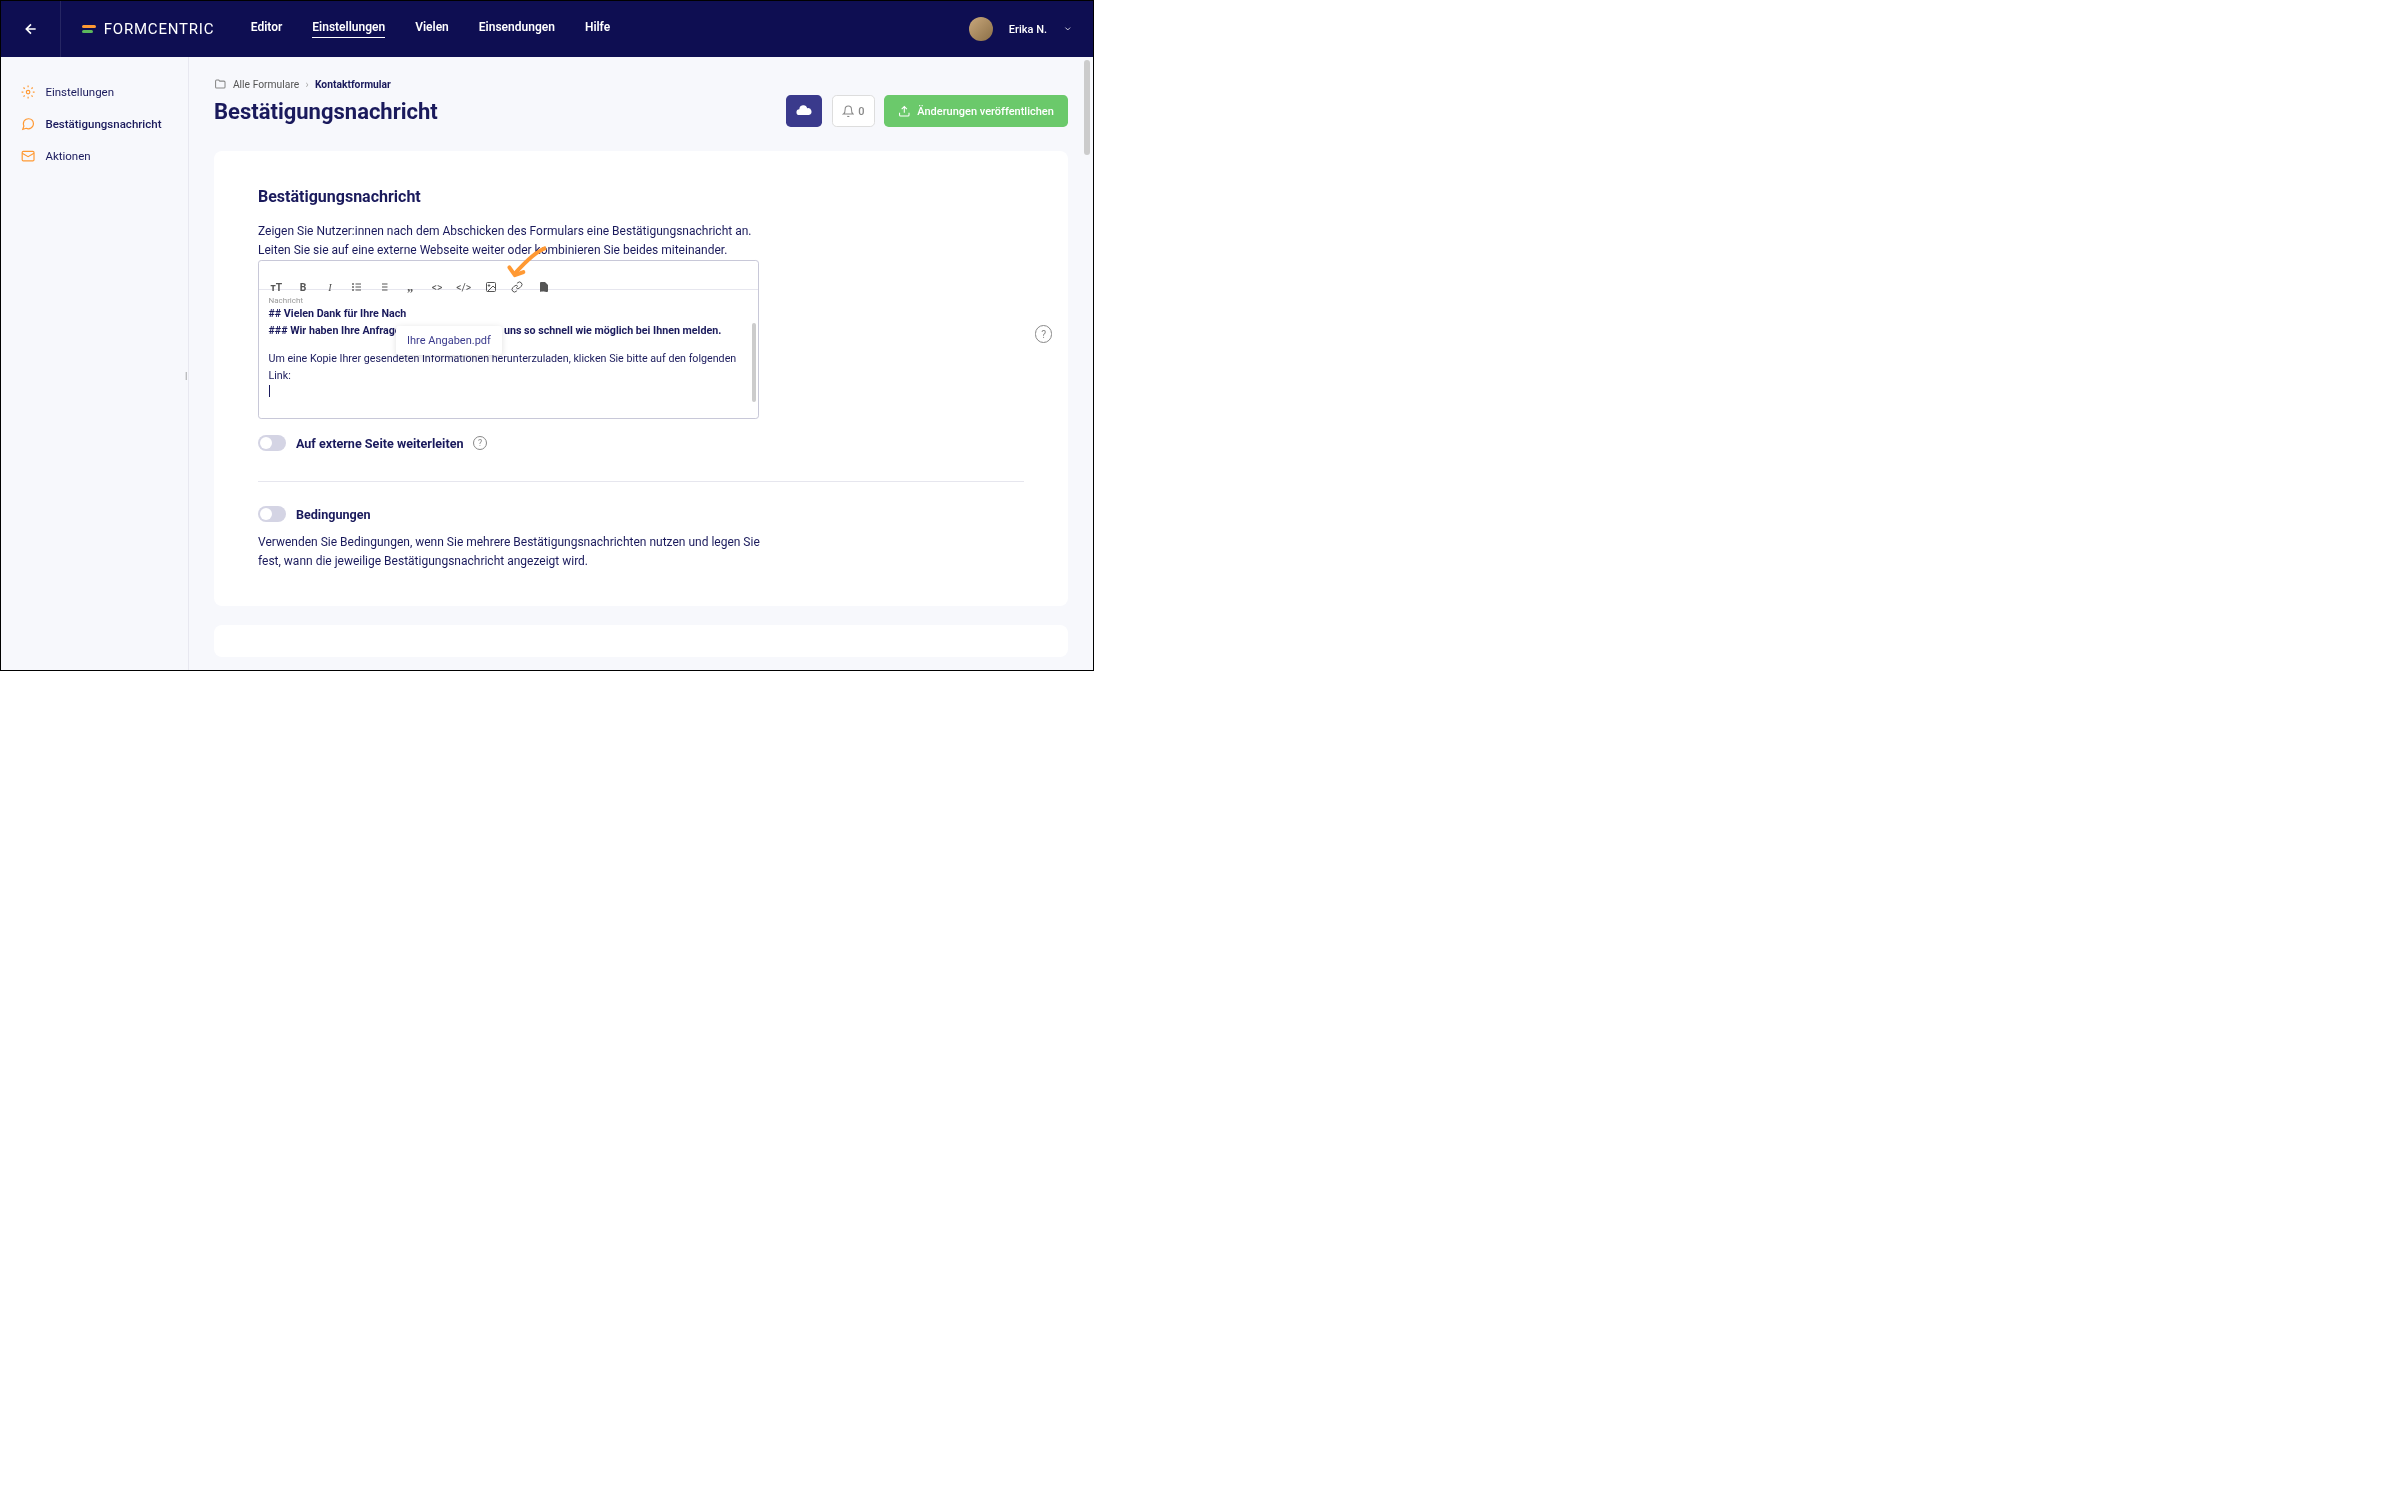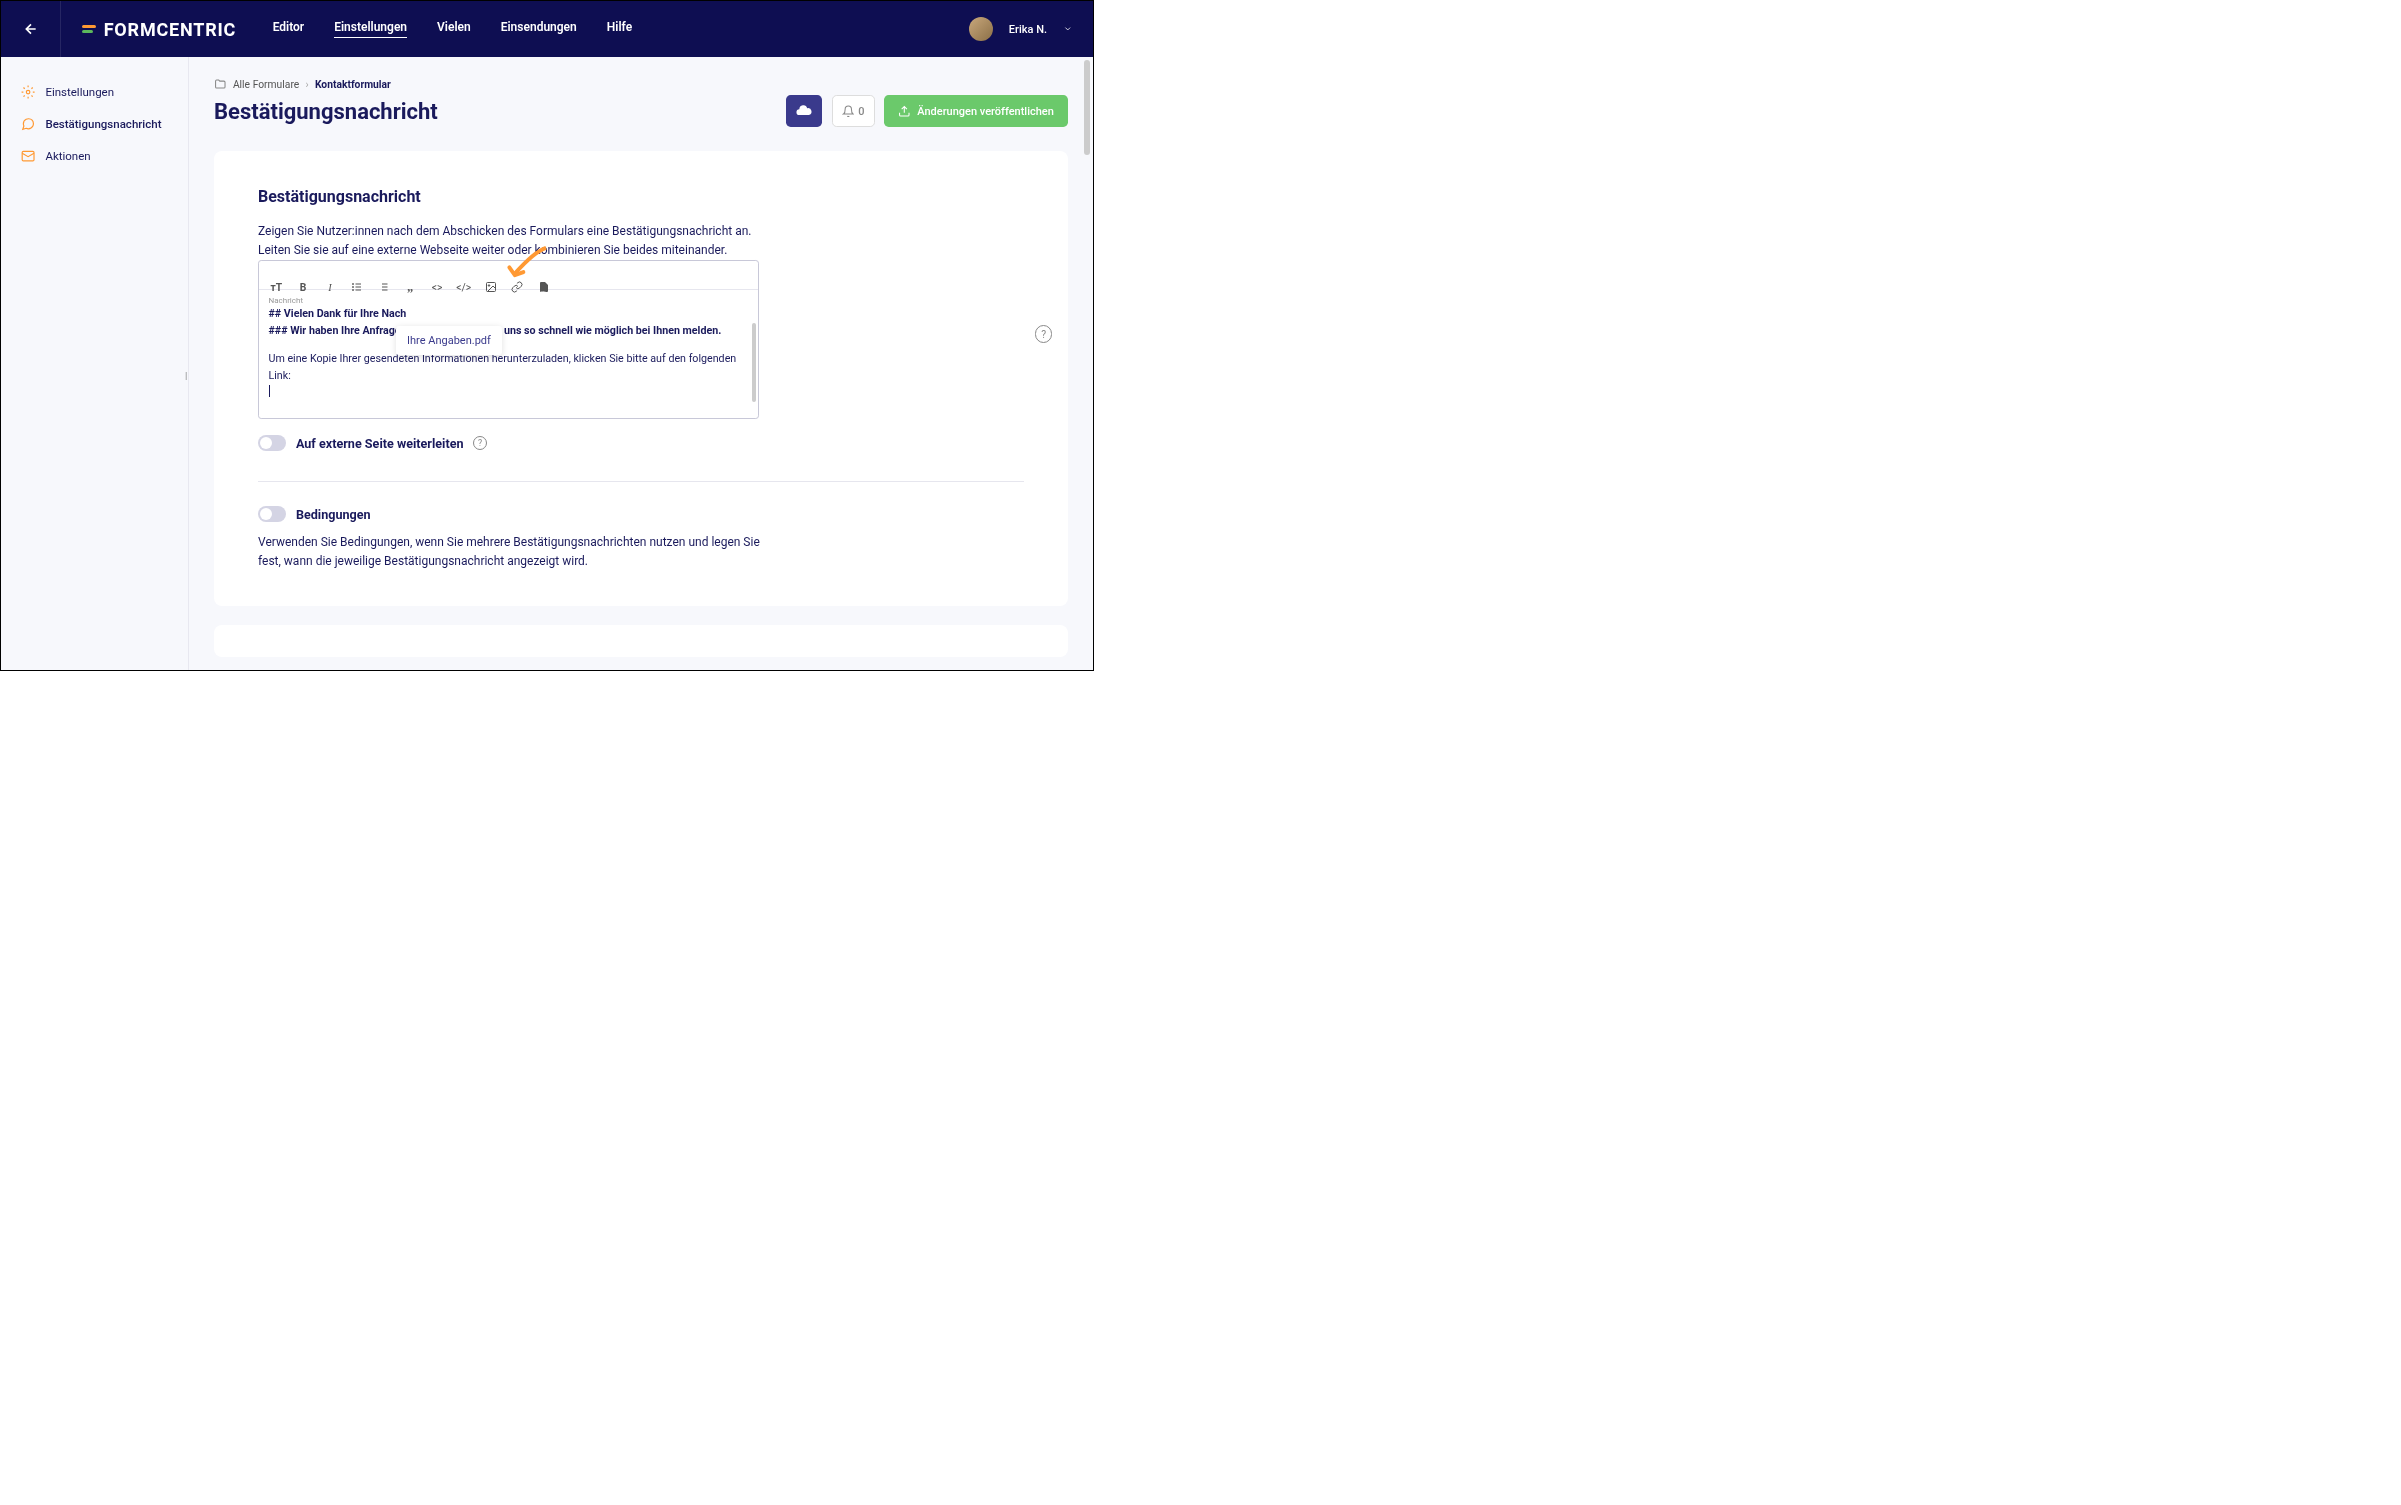--- a/index.html
+++ b/index.html
@@ -5,21 +5,21 @@
 *{box-sizing:border-box;margin:0;padding:0;font-family:-apple-system,BlinkMacSystemFont,"Segoe UI",Roboto,sans-serif;}
 body{background:#fff;width:1094px;height:671px;overflow:hidden;position:relative;border:0.8px solid #000;}
 .header{height:56px;background:#0e0e52;display:flex;align-items:center;color:#fff;position:relative;}
 .back-btn{width:60px;height:56px;display:flex;align-items:center;justify-content:center;cursor:pointer;border-right:0.8px solid rgba(255,255,255,0.1);}
 .back-btn svg{stroke:#fff;}
 .logo{display:flex;align-items:center;gap:8px;padding:0 20.5px;}
 .logo-icon{display:flex;flex-direction:column;gap:2.4px;width:14.2px;}
 .logo-bar{height:3.2px;border-radius:1.6px;}
 .logo-bar.o{background:#ff9933;width:14.2px;}
 .logo-bar.g{background:#5cb85c;width:11px;}
-.logo-text{font-weight:700;font-size:18px;letter-spacing:0.8px;}
+.logo-text{font-weight:400;font-size:15px;letter-spacing:0.8px;}
 .nav{display:flex;gap:30px;margin-left:16px;}
 .nav-item{font-size:12px;font-weight:600;cursor:pointer;padding-bottom:2.4px;}
 .nav-item.active{border-bottom:1.6px solid #fff;}
 .user{position:absolute;right:20.5px;display:flex;align-items:center;gap:16px;cursor:pointer;}
 .avatar{width:24px;height:24px;border-radius:50%;background:linear-gradient(135deg,#c9a87c,#8b6f47);display:flex;align-items:center;justify-content:center;font-size:8.7px;}
 .user-name{font-size:11px;font-weight:500;}
 .chevron{width:9.5px;height:9.5px;}
 .body{display:flex;height:calc(100% - 56px);}
 .sidebar{width:188px;background:#f7f8fc;padding:19px 12.6px;border-right:0.8px solid #e8e8f0;position:relative;}
 .side-item{display:flex;align-items:center;gap:9.5px;padding:8px 6.3px;cursor:pointer;color:#1a1a5c;font-size:11.5px;}

